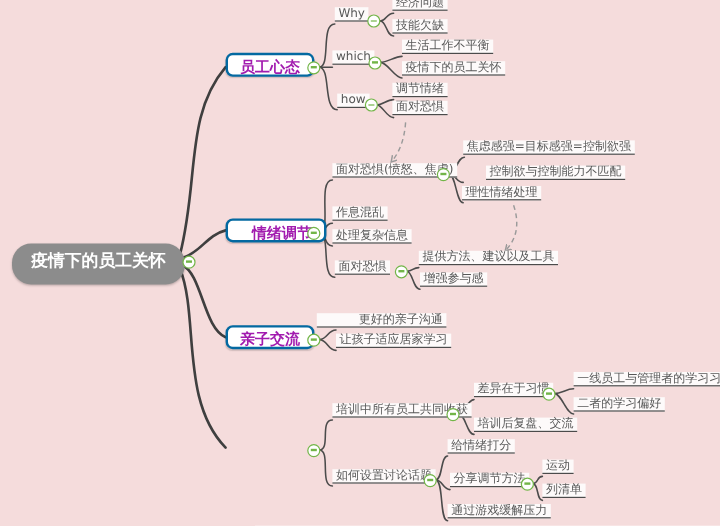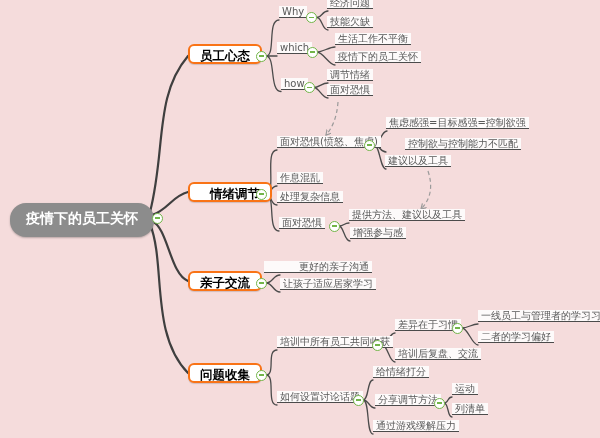--- a/index.html
+++ b/index.html
@@ -6,22 +6,22 @@
   body{font-family:"DejaVu Sans","Liberation Sans",sans-serif;}
   #canvas{position:relative;width:600px;height:438px;overflow:hidden;background:#f5dcdc;}
   #wires{position:absolute;left:0;top:0;width:600px;height:438px;}
   .node{position:absolute;white-space:nowrap;box-sizing:border-box;cursor:default;}
   .root{
     background:#8c8c8c;color:#ffffff;font-weight:bold;font-size:14px;
     height:34px;line-height:30px;padding:0 16px;border-radius:16px;
     box-shadow:0 1px 2px rgba(0,0,0,.25);
   }
   .topic{
-    background:#ffffff;color:#000000;font-weight:bold;font-size:12.5px;
-    height:20px;line-height:20px;padding:0 10px;border:2px solid #f97316;border-radius:6px;
+    background:#ffffff;color:#a21caf;font-weight:bold;font-size:12.5px;
+    height:20px;line-height:20px;padding:0 10px;border:2px solid #0369a1;border-radius:6px;
     box-shadow:0 1px 1px rgba(0,0,0,.15);
   }
   .sub{
     background:#fdfafa;color:#585858;font-size:10px;
     height:12px;line-height:12px;padding:0 3px 1px;border-bottom:1.5px solid #4b4b4b;
   }
   .collapse{
     position:absolute;width:11px;height:11px;border-radius:50%;
     background:#ffffff;border:1px solid #72b548;box-sizing:border-box;cursor:pointer;
   }
@@ -103,41 +103,40 @@
 
   <div class="node root" style="left:10px;top:203px;">疫情下的员工关怀</div>
   <span class="collapse" style="left:152px;top:212.5px;"></span>
 
   <div class="node topic" style="left:188px;top:44px;">员工心态</div>
   <span class="collapse" style="left:255.5px;top:50.5px;"></span>
   <div class="node topic" style="left:188px;top:182px;padding-left:20px;">情绪调节</div>
   <span class="collapse" style="left:255.5px;top:188.5px;"></span>
   <div class="node topic" style="left:188px;top:271px;">亲子交流</div>
   <span class="collapse" style="left:255.5px;top:277.5px;"></span>
-  <div class="node topic" style="left:188px;top:363px;">问题收集</div>
   <span class="collapse" style="left:255.5px;top:369.5px;"></span>
 
   <div class="node sub" style="left:279px;top:6px;">Why</div>
   <span class="collapse" style="left:306px;top:12px;"></span>
   <div class="node sub" style="left:327px;top:-3px;">经济问题</div>
   <div class="node sub" style="left:327px;top:16px;">技能欠缺</div>
   <div class="node sub" style="left:277px;top:42px;">which</div>
   <span class="collapse" style="left:306.5px;top:46.5px;"></span>
   <div class="node sub" style="left:335px;top:33px;">生活工作不平衡</div>
   <div class="node sub" style="left:335px;top:51px;">疫情下的员工关怀</div>
   <div class="node sub" style="left:281px;top:77.5px;">how</div>
   <span class="collapse" style="left:303.5px;top:82px;"></span>
   <div class="node sub" style="left:327px;top:69px;text-align:right;">调节情绪</div>
   <div class="node sub" style="left:327px;top:84px;">面对恐惧</div>
 
   <div class="node sub" style="left:277px;top:136px;">面对恐惧(愤怒、焦虑)</div>
   <span class="collapse" style="left:363.5px;top:139.5px;"></span>
   <div class="node sub" style="left:386px;top:117px;">焦虑感强=目标感强=控制欲强</div>
   <div class="node sub" style="left:405px;top:138px;text-align:right;">控制欲与控制能力不匹配</div>
-  <div class="node sub" style="left:385px;top:155px;">建议以及工具</div>
+  <div class="node sub" style="left:385px;top:155px;">理性情绪处理</div>
   <div class="node sub" style="left:277px;top:172px;">作息混乱</div>
   <div class="node sub" style="left:277px;top:191px;">处理复杂信息</div>
   <div class="node sub" style="left:279px;top:217px;">面对恐惧</div>
   <span class="collapse" style="left:328.5px;top:220.5px;"></span>
   <div class="node sub" style="left:349px;top:209px;">提供方法、建议以及工具</div>
   <div class="node sub" style="left:350px;top:227px;">增强参与感</div>
 
   <div class="node sub" style="left:264px;top:261px;padding-left:35px;">更好的亲子沟通</div>
   <div class="node sub" style="left:280px;top:278px;">让孩子适应居家学习</div>
 

